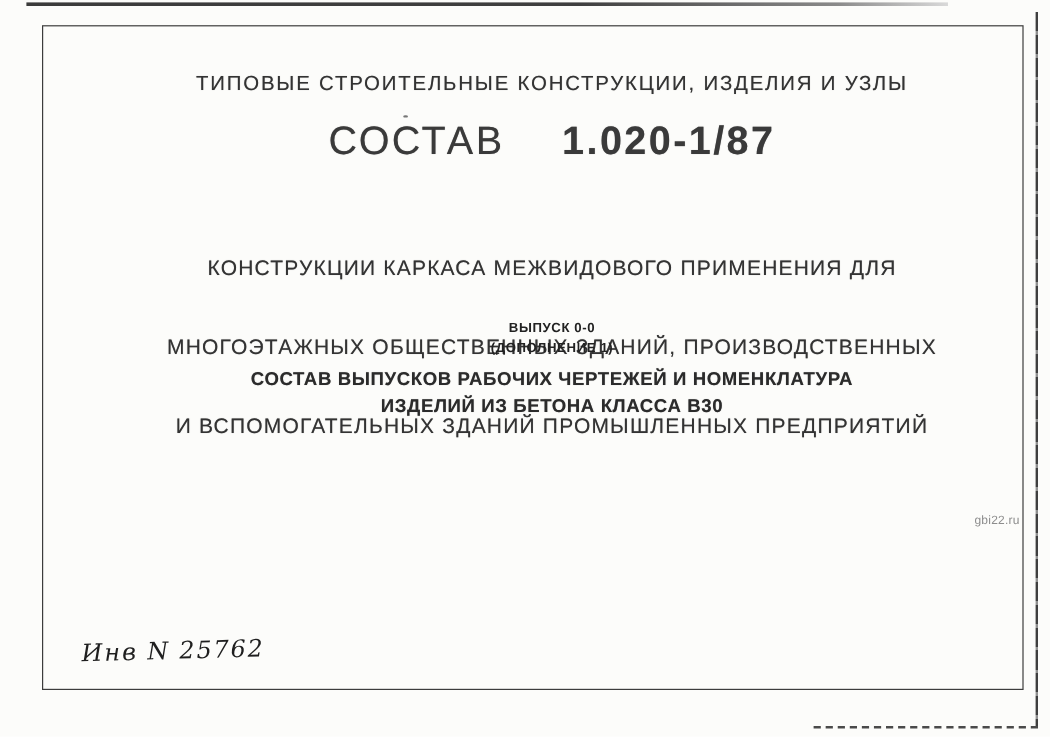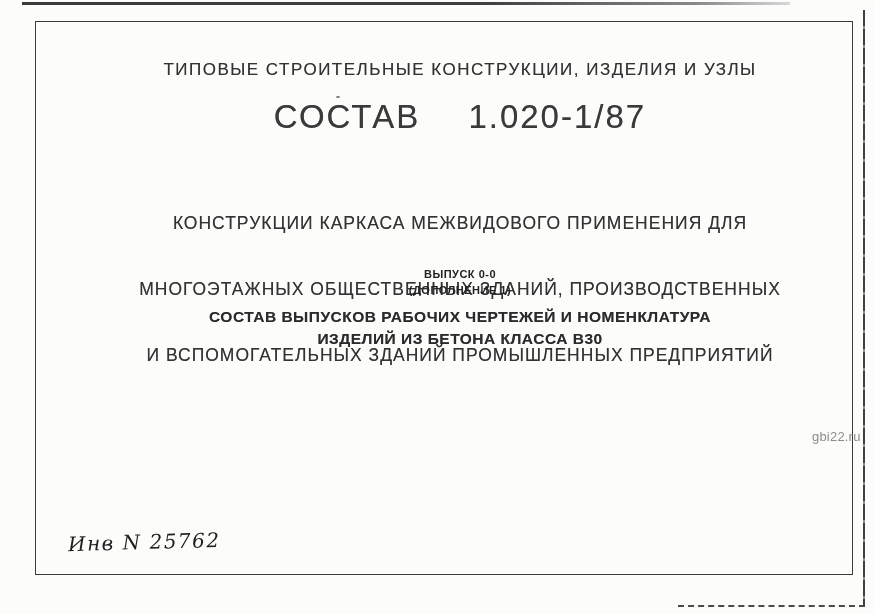--- a/index.html
+++ b/index.html
@@ -59,21 +59,21 @@
     color: #333;
   }
 
   .series-title {
     top: 98px;
     font-size: 33px;
     letter-spacing: 2px;
     color: #3a3a3a;
     font-weight: normal;
   }
-  .series-title .series-number { margin-left: 48px; }
+  .series-title .series-number { margin-left: 48px; font-weight: bold; }
 
   .title-block {
     top: 168px;
     font-size: 17.5px;
     line-height: 22px;
     letter-spacing: 1px;
     color: #333;
   }
 
   .issue-label {
@@ -104,21 +104,21 @@
     top: 330px;
     font-size: 15.5px;
     font-weight: bold;
     letter-spacing: 0.5px;
     color: #2b2b2b;
   }
 
   .watermark {
     position: absolute;
     left: 812px; top: 429px;
-    font-size: 13px;
+    font-size: 10px;
     color: #8d8d8d;
     z-index: 5;
     letter-spacing: 0.2px;
   }
 
   .inventory-note {
     position: absolute;
     left: 68px; top: 530px;
     font-family: "DejaVu Serif", serif;
     font-style: italic;

